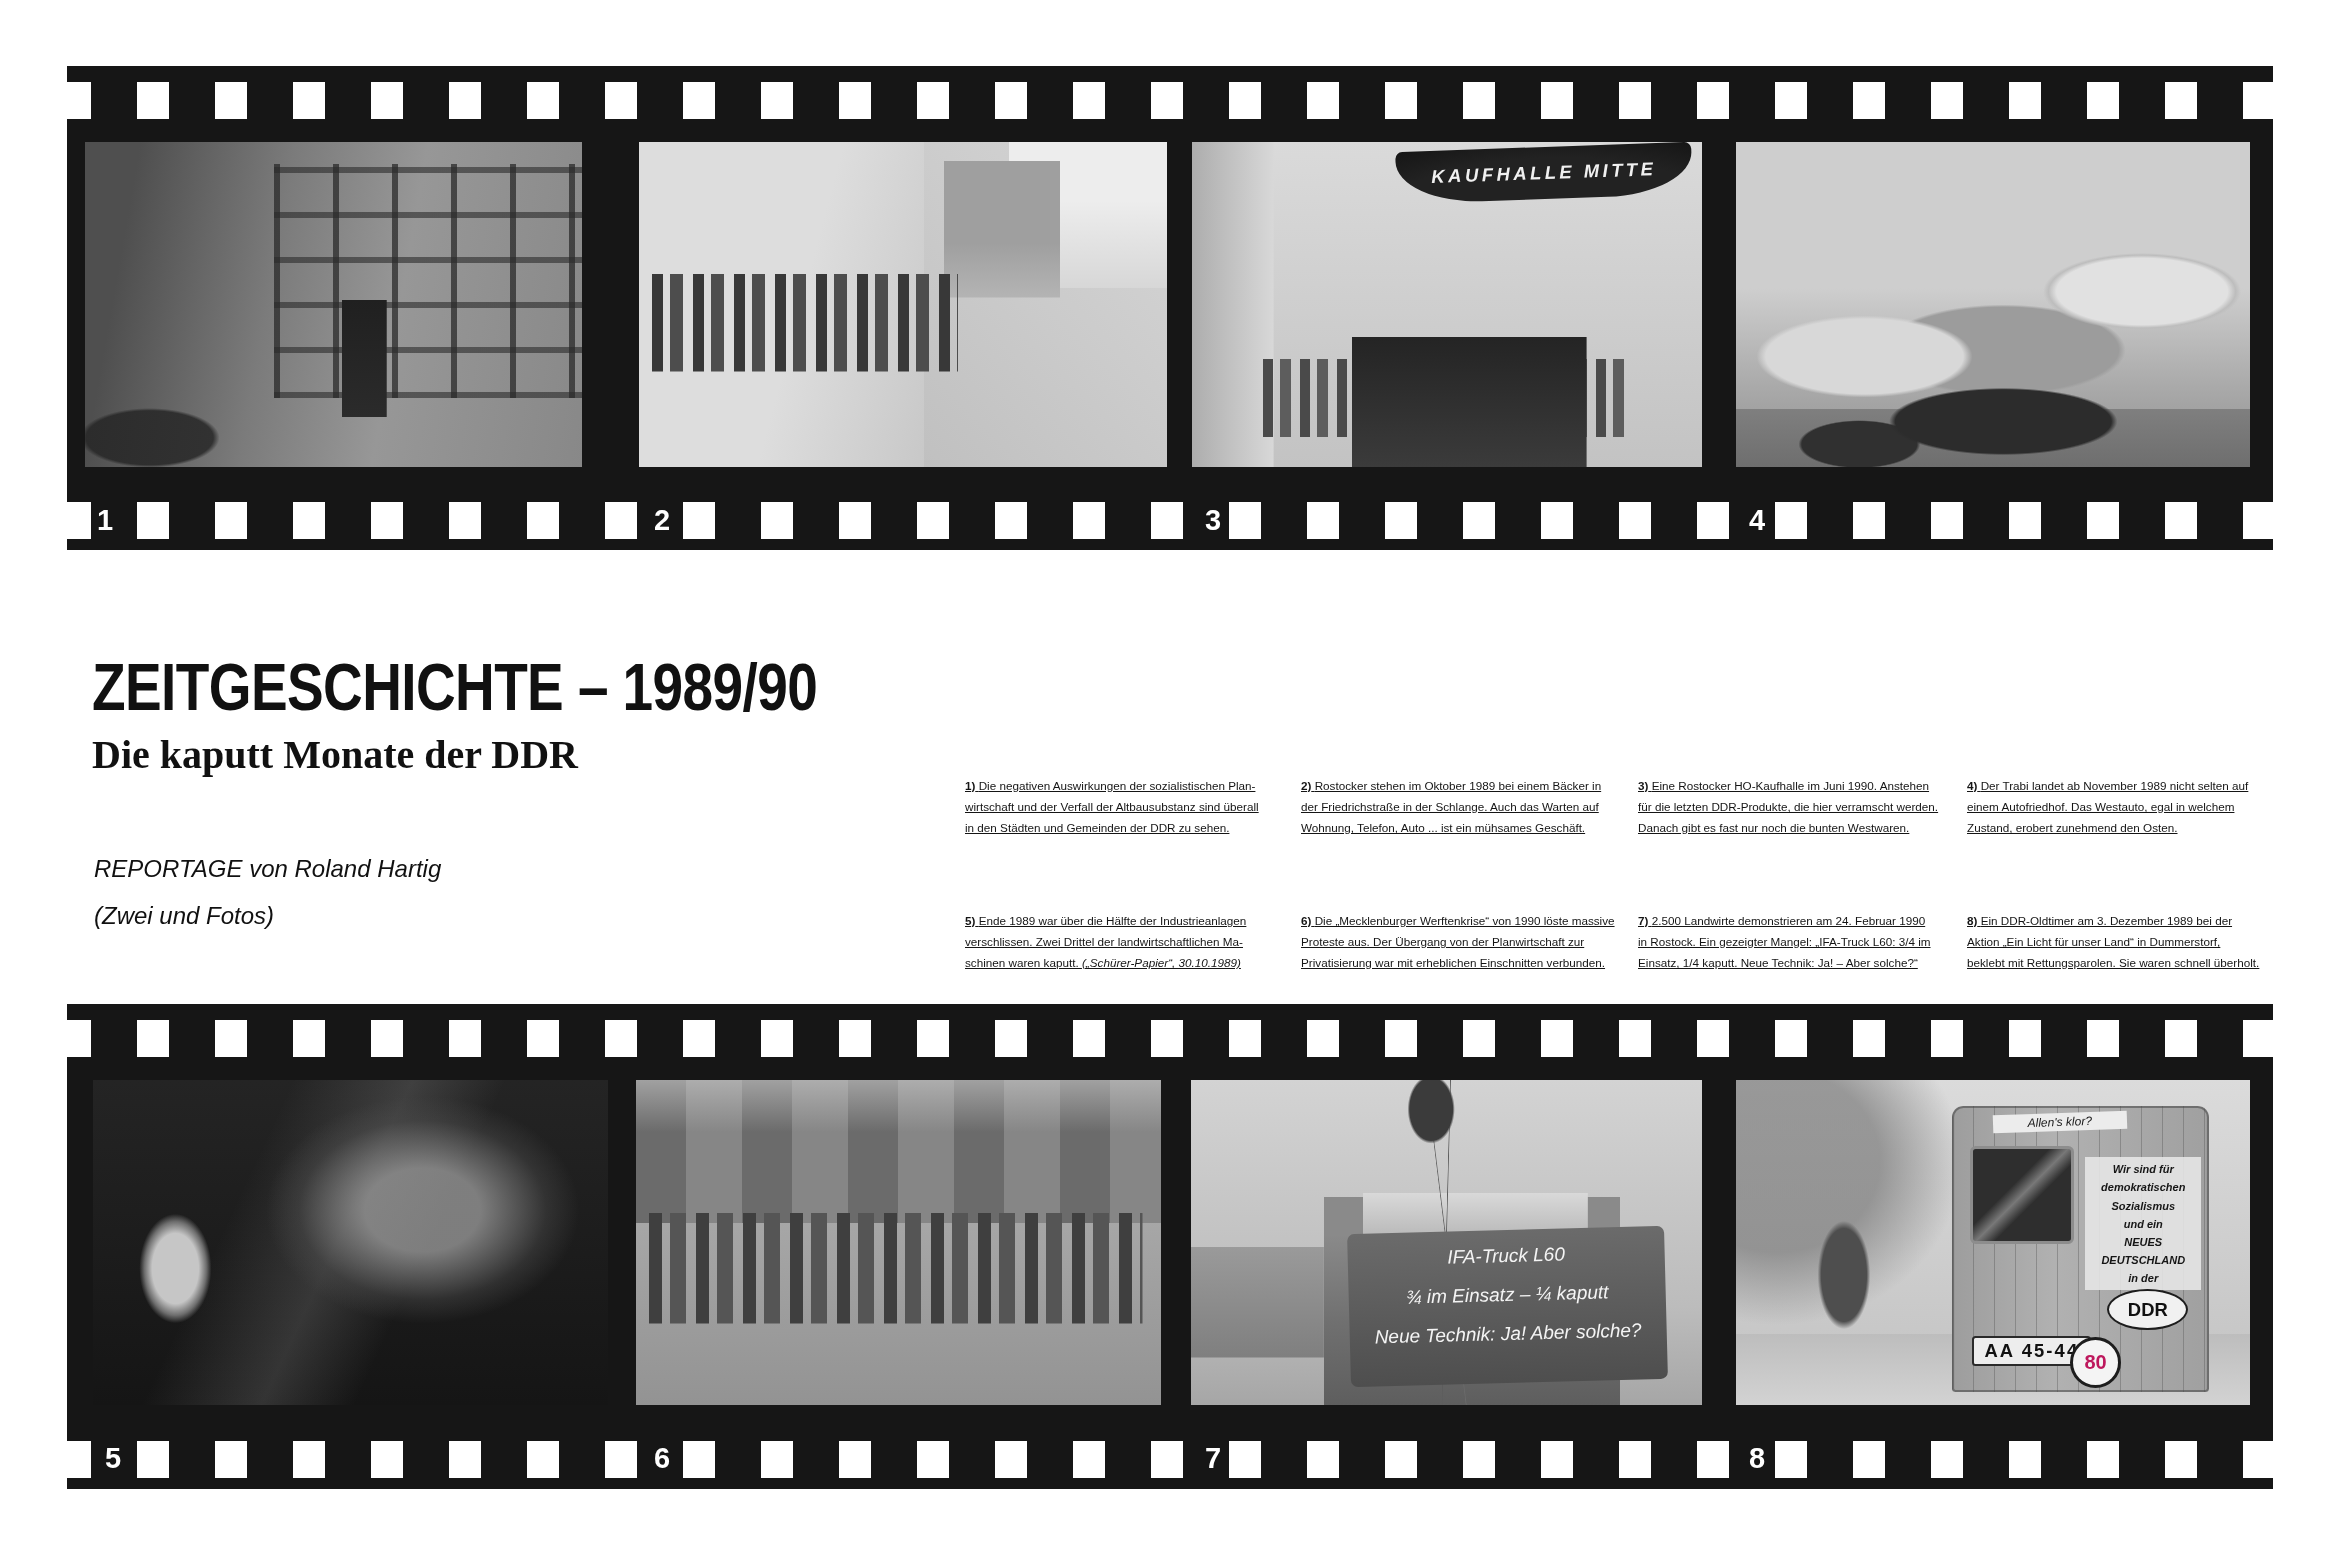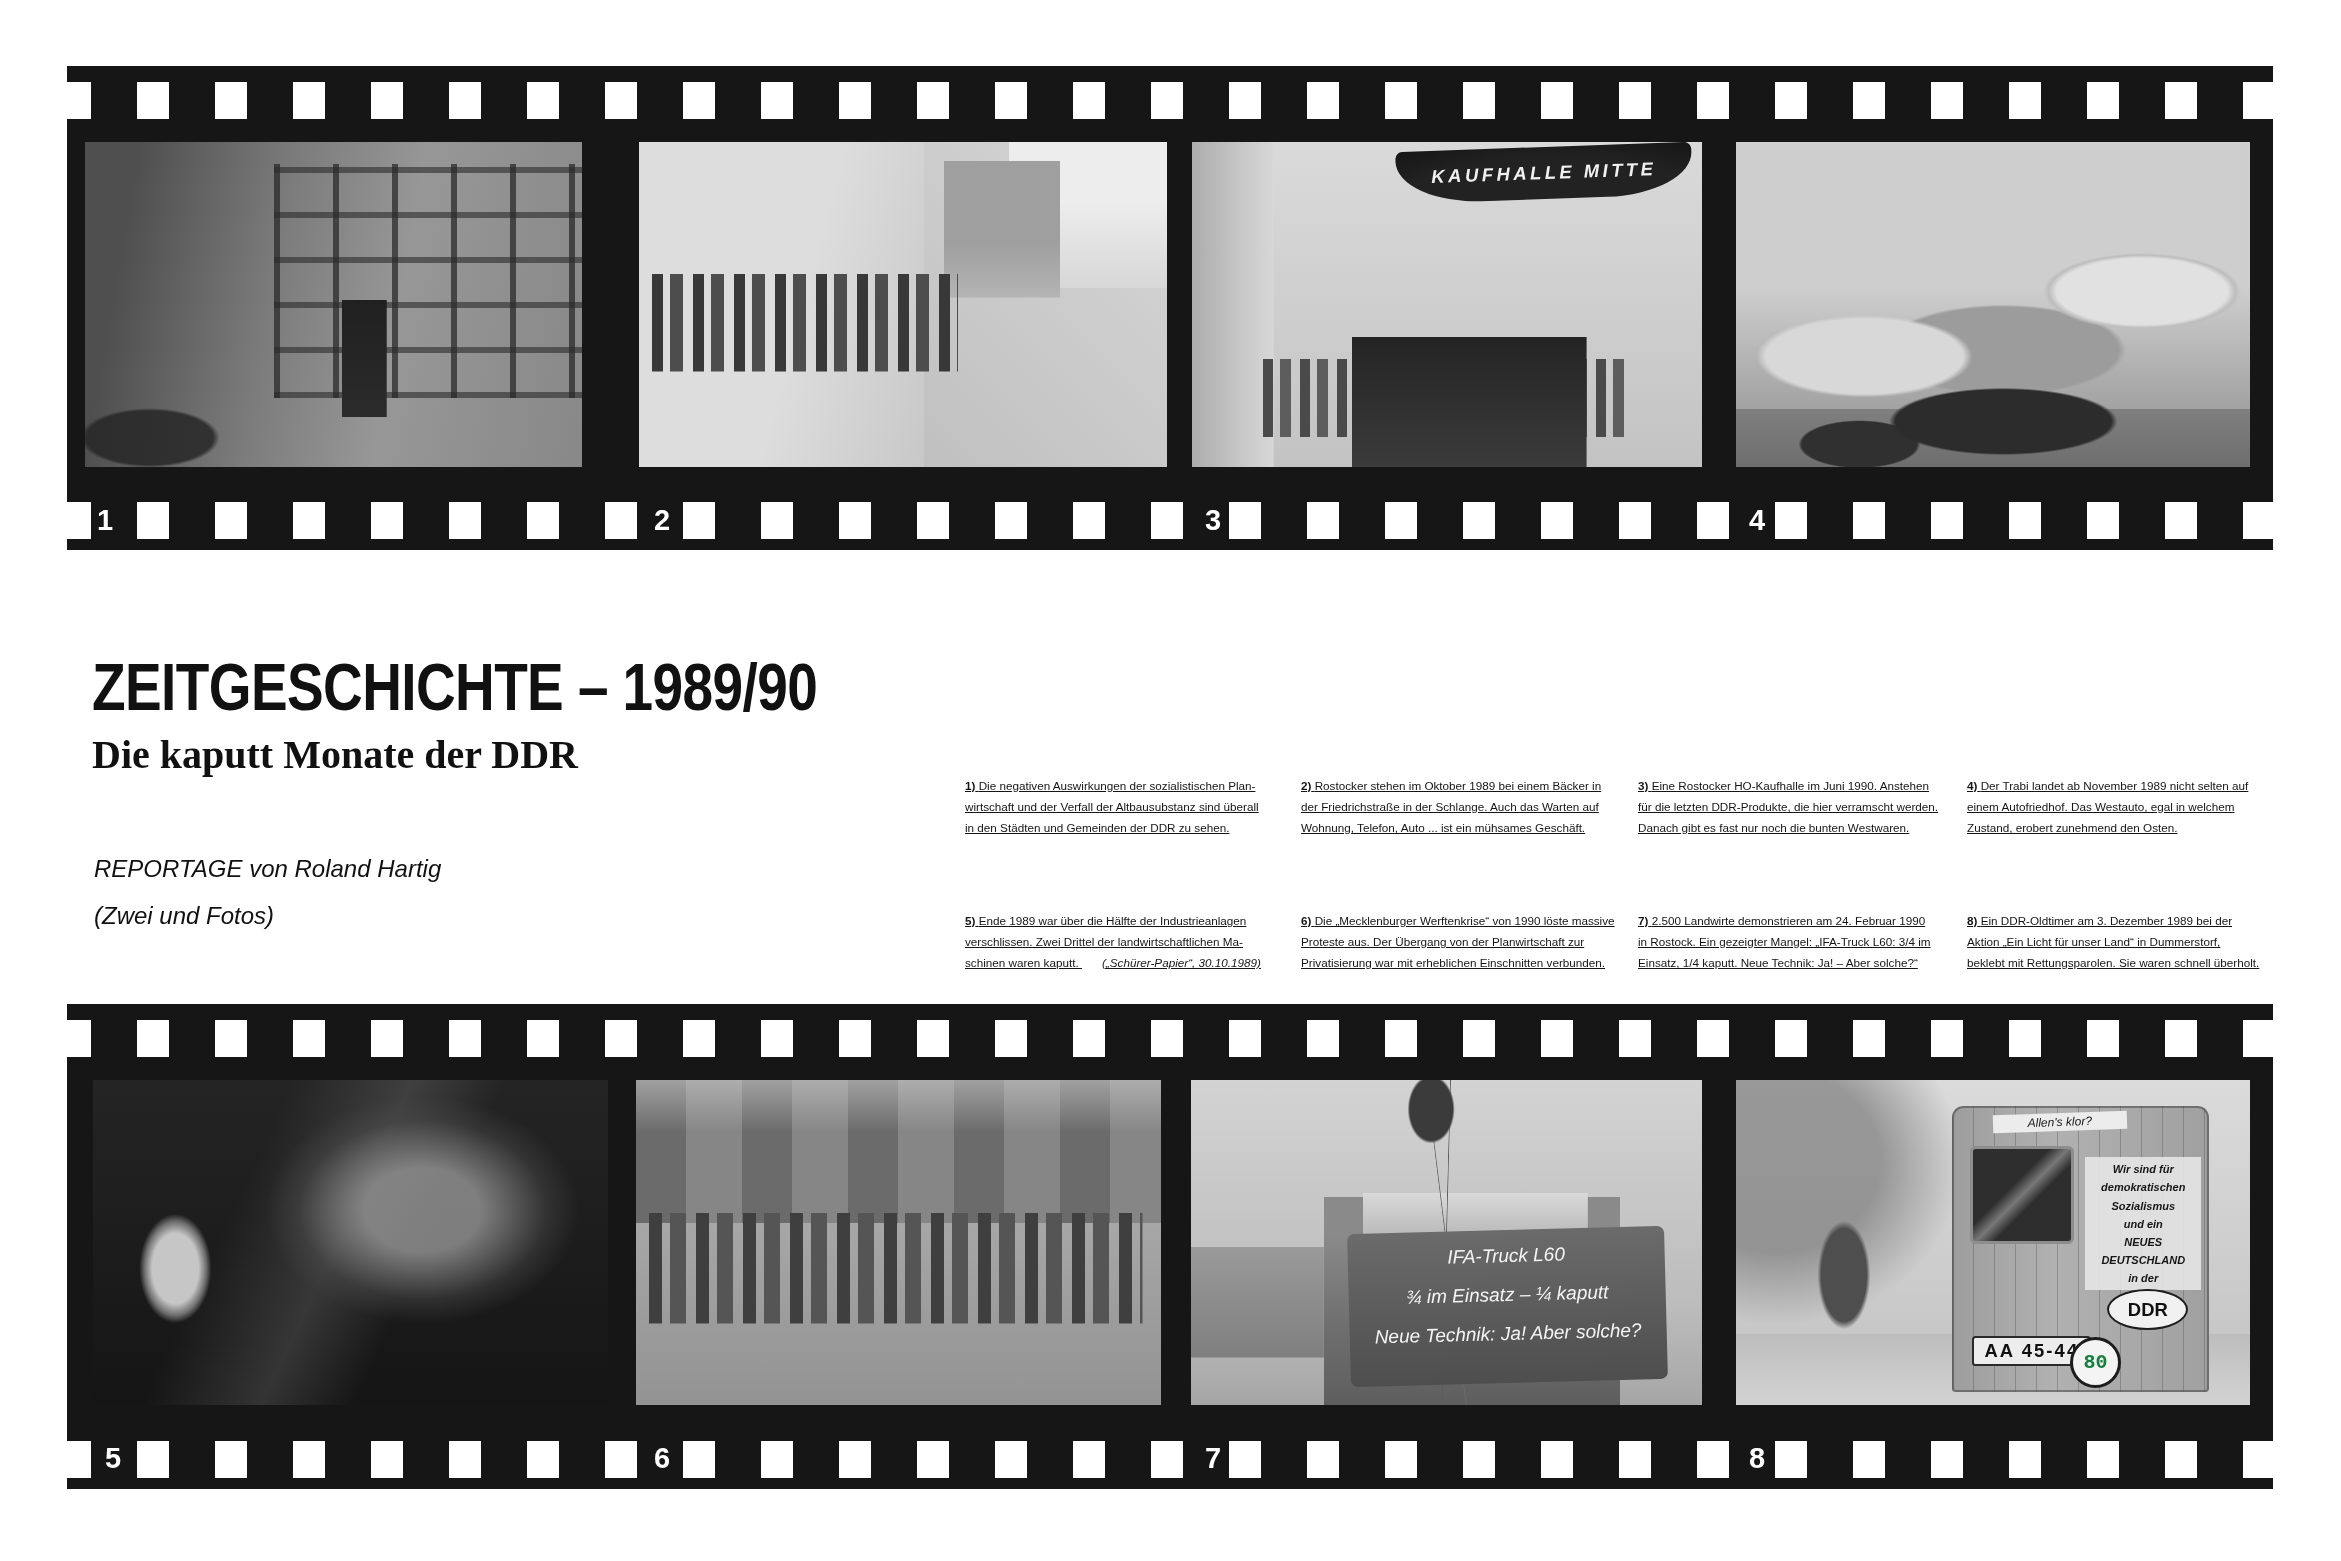--- a/index.html
+++ b/index.html
@@ -111,34 +111,34 @@
   .van-window{position:absolute;top:14%;left:7%;width:38%;height:32%;border:3.5px solid #8d8d8d;border-radius:5.7px;
     background:linear-gradient(135deg,#2e2e2e 40%,#787878 50%,#2e2e2e 60%);}
   .van-slogan{position:absolute;top:11%;right:3%;width:44%;text-align:center;color:#161616;
     white-space:pre-line;font-weight:bold;font-style:italic;font-size:11px;line-height:1.65;
     background:rgba(231,231,231,.88);padding:2.8px 1.4px;margin-top:20px;}
   .van-ddr{position:absolute;top:64%;right:8%;width:30%;height:13%;background:#f1f1f1;border:2.8px solid #1d1d1d;
     border-radius:50%;display:flex;align-items:center;justify-content:center;font-weight:bold;font-size:18.4px;color:#111;}
   .van-plate{position:absolute;bottom:9%;left:8%;background:#ededed;border:2.1px solid #2a2a2a;border-radius:3.5px;
     padding:2.1px 10px;font-weight:bold;font-size:18.4px;letter-spacing:2.1px;color:#111;}
   .van-speed{position:absolute;bottom:1.5%;left:46%;width:45px;height:45px;background:#f4f4f4;border:3.5px solid #1d1d1d;
-    border-radius:50%;display:flex;align-items:center;justify-content:center;font-weight:bold;font-size:20px;color:#15803d;font-family:Liberation Mono, monospace;}
+    border-radius:50%;display:flex;align-items:center;justify-content:center;font-weight:bold;font-size:20px;color:#be185d;}
 
   
   .title{position:absolute;left:92px;top:603px;font-size:67px;font-weight:bold;letter-spacing:-0.7px;
     transform:scaleX(.82);transform-origin:left top;white-space:nowrap;}
   .subtitle{position:absolute;left:92px;top:698px;font-family:"Liberation Serif",serif;
     font-weight:bold;font-size:40px;white-space:nowrap;}
   .byline{position:absolute;left:94px;top:855px;font-size:24px;font-style:italic;}
   .credit{position:absolute;left:94px;top:902px;font-size:24px;font-style:italic;}
 
   
   .caption{position:absolute;width:333px;font-size:11.7px;line-height:21px;color:#151515;white-space:pre-line;text-decoration:underline;}
   .caption b{font-weight:bold;}
-  .cap-italic{font-style:italic;margin-left:20px;}
+  .cap-italic{font-style:italic;}
   .row1{top:775px;} .row2{top:910px;}
   .col1{left:965px;} .col2{left:1301px;} .col3{left:1638px;} .col4{left:1967px;}
 </style>
 </head>
 <body>
 
 <div class="page">
 
   <div class="filmstrip" id="strip-top">
     <div class="sprockets row-a"></div>

